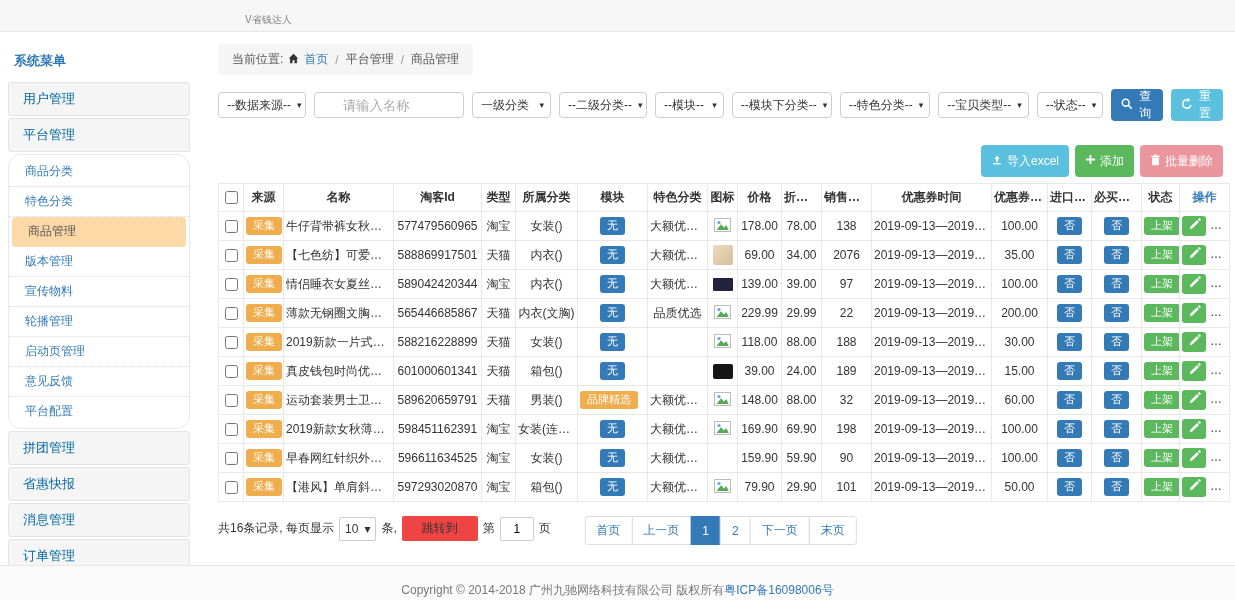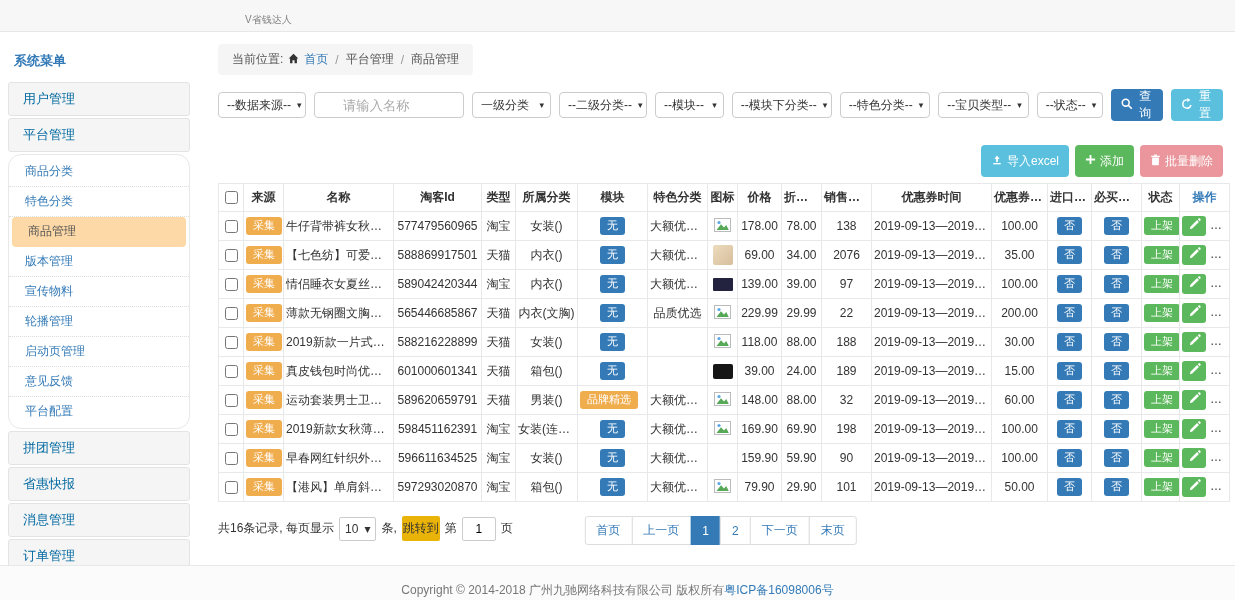--- a/index.html
+++ b/index.html
@@ -66,21 +66,21 @@
   .thumb{display:inline-block;vertical-align:middle;}
   .thumb-photo{width:20px;height:20px;background:linear-gradient(135deg,#ecdcbe,#d8bd9b);border-radius:2px;}
   .thumb-figures{width:20px;height:13px;background:#23233f;border-radius:1px;}
   .thumb-bag{width:20px;height:15px;background:#161616;border-radius:2px;}
   .mod-cell{white-space:nowrap;}
   
   .pager-row{position:relative;margin-top:14px;height:30px;}
   .pager-left{display:flex;align-items:center;gap:5px;color:#333;}
   .pp-select{height:24px;border:1px solid #ccc;border-radius:2px;background:#fff;display:inline-flex;
              align-items:center;padding:0 5px;gap:6px;cursor:pointer;}
-  .jump-btn{background:#eab308;border:none;border-radius:2px;padding:4px 1px;cursor:pointer;font-family:Liberation Serif, serif;font-size:12px;color:#333;}
+  .jump-btn{background:#ef4444;border:none;border-radius:2px;padding:4px 20px;cursor:pointer;font-family:Liberation Serif, serif;font-size:12px;color:#333;}
   .jump-input{width:34px;height:24px;border:1px solid #ccc;border-radius:2px;text-align:center;font-size:12px;}
   .pager{position:absolute;left:50%;top:0;transform:translateX(-50%);display:flex;}
   .pg-btn{border:1px solid #ddd;background:#fff;color:var(--link);padding:5px 11px;cursor:pointer;
           margin-left:-1px;font-size:12px;}
   .pg-btn:first-child{border-radius:3px 0 0 3px;margin-left:0;}
   .pg-btn:last-child{border-radius:0 3px 3px 0;}
   .pg-btn.active{background:var(--blue);color:#fff;border-color:var(--blue);}
   
   .footer{position:absolute;left:0;right:0;top:533px;height:67px;background:#fbfbfb;
           border-top:1px solid #e7e7e7;text-align:center;color:#777;padding-top:16px;z-index:5;}

